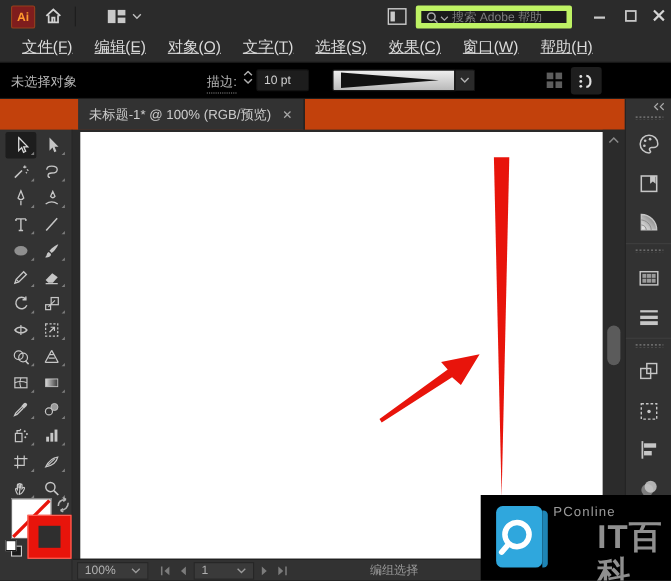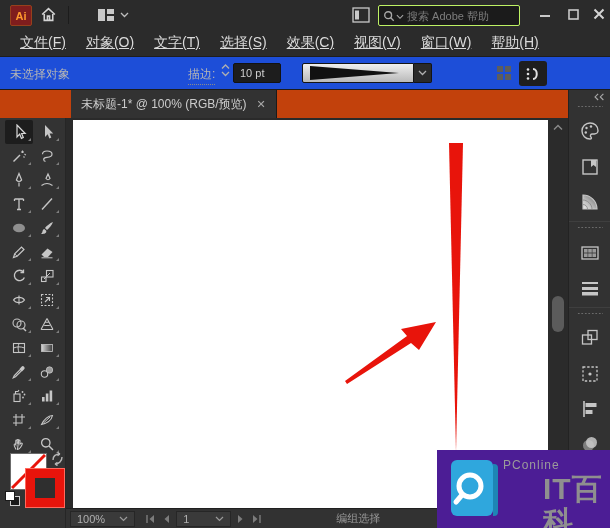--- a/index.html
+++ b/index.html
@@ -5,31 +5,31 @@
   * { margin:0; padding:0; box-sizing:border-box; }
   html,body { width:610px; height:528px; overflow:hidden; background:#000; }
   body { font-family:"Liberation Sans","DejaVu Sans",sans-serif; -webkit-font-smoothing:antialiased; }
   #app { position:relative; width:610px; height:528px; background:#2b2b2b; overflow:hidden; }
 
   
   .titlebar { position:absolute; left:0; top:0; width:610px; height:30px; background:#2b2b2b; display:flex; align-items:center; }
   .ai-logo { position:absolute; left:10px; top:5px; width:22px; height:21px; background:#7f1d1d; border:1px solid #96401c; border-radius:2px; color:#ff9a2e; font-size:11px; font-weight:bold; display:flex; align-items:center; justify-content:center; }
   .tb-icon { position:absolute; top:6px; color:#cfcfcf; }
   .tb-divider { position:absolute; left:68px; top:6px; width:1px; height:18px; background:#1c1c1c; }
-  .searchbox { position:absolute; left:378px; top:5px; width:142px; height:21px; background:#1b1b1b; border:1px solid #bef264; border-radius:2px; display:flex; align-items:center; padding:0 4px; }
+  .searchbox { position:absolute; left:378px; top:5px; width:142px; height:21px; background:#1b1b1b; border:5px solid #bef264; border-radius:2px; display:flex; align-items:center; padding:0 4px; }
   .searchbox input { flex:1; min-width:0; background:transparent; border:none; outline:none; color:#bdbdbd; font-size:11px; }
   .searchbox input::placeholder { color:#7d7d7d; }
   .winbtn { position:absolute; top:0; width:26px; height:28px; display:flex; align-items:center; justify-content:center; color:#c9c9c9; }
 
   
   .menubar { position:absolute; left:0; top:30px; width:610px; height:27px; background:#2b2b2b; border-bottom:1px solid #1e1e1e; display:flex; align-items:center; padding-left:10px; gap:0; }
   .menu-item { color:#dadada; font-size:14px; padding:4px 10px; white-space:nowrap;text-decoration:underline; }
 
   
-  .controlbar { position:absolute; left:0; top:57px; width:610px; height:33px; background:#1d4ed8; border-bottom:1px solid #1c1c1c; }
+  .controlbar { position:absolute; left:0; top:57px; width:610px; height:33px; background:#000000; border-bottom:1px solid #1c1c1c; }
   .cb-text { position:absolute; left:10px; top:9px; color:#b5b5b5; font-size:12px; }
   .swatch { position:absolute; top:63px; width:19px; height:19px; }
   .cb-chev { position:absolute; top:69px; }
   .stroke-label { position:absolute; left:188px; top:9px; color:#b5b5b5; font-size:12px; border-bottom:1px dotted #8a8a8a; padding-bottom:1px; }
   .spinner { position:absolute; left:221px; top:7px; display:flex; flex-direction:column; gap:1px; }
   .valuebox { position:absolute; left:233px; top:6px; width:48px; height:20px; background:#1d1d1d; border:1px solid #121212; border-radius:2px; color:#cfcfcf; font-size:11px; display:flex; align-items:center; padding-left:6px; }
   .brushprev { position:absolute; left:302px; top:6px; width:112px; height:20px; background:linear-gradient(#efefef,#b9b9b9); border:1px solid #141414; border-radius:2px 0 0 2px; }
   .brushbtn { position:absolute; left:414px; top:6px; width:18px; height:20px; background:#2a2a2a; border:1px solid #141414; border-left:none; border-radius:0 2px 2px 0; display:flex; align-items:center; justify-content:center; }
   .gridicon { position:absolute; left:497px; top:9px; display:grid; grid-template-columns:6px 6px; gap:2px; }
   .gridicon span { width:6px; height:6px; background:#5d5d5d; }
@@ -70,21 +70,21 @@
   .dbtn { width:34px; height:30px; display:flex; align-items:center; justify-content:center; margin-top:9px; }
 
   
   .statusbar { position:absolute; left:66px; top:508px; width:544px; height:20px; background:#323232; border-top:1px solid #202020; display:flex; align-items:center; font-size:11px; color:#9a9a9a; }
   .zoombox { display:flex; align-items:center; gap:14px; background:#3a3a3a; border:1px solid #262626; height:16px; margin-left:4px; padding:0 6px; color:#b0b0b0; }
   .navgroup { display:flex; align-items:center; gap:6px; margin-left:10px; }
   .pagebox { display:flex; align-items:center; gap:26px; background:#3a3a3a; border:1px solid #262626; height:16px; padding:0 6px; color:#b0b0b0; }
   .mode-label { margin-left:74px; color:#9a9a9a; }
 
   
-  .watermark { position:absolute; left:437px; top:450px; width:173px; height:78px; background:#4c1d95; z-index:50; display:flex; align-items:center; }
+  .watermark { position:absolute; left:437px; top:450px; width:173px; height:78px; background:#000000; z-index:50; display:flex; align-items:center; }
   .wm-book { position:absolute; left:14px; top:10px; width:42px; height:56px; background:#2fa7dd; border-radius:6px; }
   .wm-book::after { content:''; position:absolute; right:-5px; top:4px; width:5px; height:52px; background:#1e85b5; border-radius:0 4px 4px 0; }
   .wm-text { position:absolute; left:66px; top:8px; }
   .wm-brand { color:#9b9b9b; font-size:12px; letter-spacing:1px; }
   .wm-title { color:#8f8f8f; font-size:30px; font-weight:bold; letter-spacing:1px; line-height:1.1;margin-left:40px; }
 
   svg { display:block; }
 </style>
 </head>
 <body>
@@ -139,25 +139,25 @@
     </div>
     <div class="winbtn" style="left:586px;">
       <svg width="12" height="12" viewBox="0 0 12 12">
           <path d="M1.5 1.5 L10.5 10.5 M10.5 1.5 L1.5 10.5" stroke="#d4d4d4" stroke-width="2"></path>
         </svg>
     </div>
   </div>
 
   <div class="menubar">
     <span class="menu-item">文件(F)</span>
+    <span class="menu-item">编辑(E)</span>
     <span class="menu-item">对象(O)</span>
     <span class="menu-item">文字(T)</span>
     <span class="menu-item">选择(S)</span>
     <span class="menu-item">效果(C)</span>
-    <span class="menu-item">视图(V)</span>
     <span class="menu-item">窗口(W)</span>
     <span class="menu-item">帮助(H)</span>
   </div>
 
   <div class="controlbar">
     <span class="cb-text">未选择对象</span>
 
     <div class="swatch" style="left:101px;background:#fff;border:1px solid #6b6b6b;">
       <svg width="17" height="17" viewBox="0 0 17 17">
           <path d="M1 16 L16 1" stroke="#e8140b" stroke-width="2"></path>

